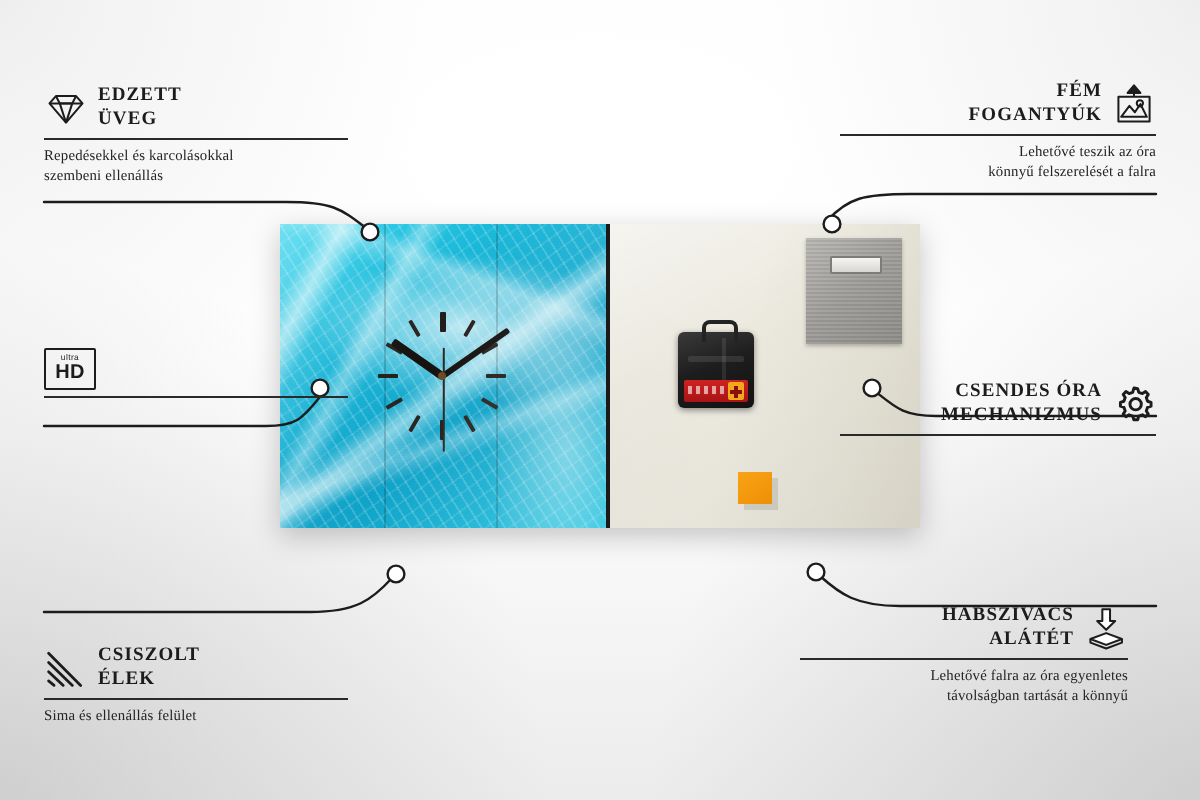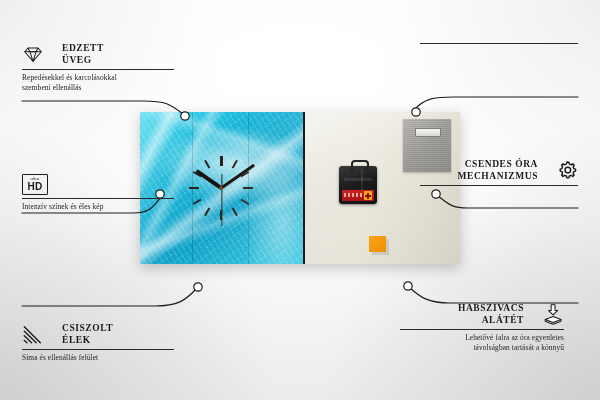--- a/index.html
+++ b/index.html
@@ -271,21 +271,21 @@
 
   
   .callout {
     position: absolute;
     z-index: 6;
     width: 176px;
   }
   .callout .c-head {
     display: flex;
     align-items: center;
-    gap: 18px;
+    gap: 5px;
   }
   .callout.left .c-head { justify-content: flex-start; }
   .callout.right .c-head { justify-content: flex-end; }
   .c-title {
     font-family: "Liberation Serif", serif;
     font-size: 9.5px;
     font-weight: 700;
     letter-spacing: .55px;
     color: #1c1c1c;
     line-height: 12px;
@@ -472,23 +472,20 @@
   </div>
 
   <div class="callout left" style="left:22px; top:174px; width:152px;">
     <div class="c-head">
       <span class="hd-badge">
         <span class="hd-ultra">ultra</span>
         <span class="hd-main">HD</span>
       </span>
     </div>
     <div class="c-rule"></div>
-    <div class="c-desc">
-      <span>Intenzív színek és éles kép</span>
-    </div>
   </div>
 
   <div class="callout left" style="left:22px; top:278px; width:152px;margin-top:44px;">
     <div class="c-head">
       <span class="c-icon">
         <svg viewBox="0 0 24 24" fill="none" stroke="#1c1c1c" stroke-width="1.5" stroke-linecap="round">
           <path d="M2.5 4 L20 21.5"></path>
           <path d="M2.5 9 L15.5 21.5"></path>
           <path d="M2.5 14 L10.5 21.5"></path>
           <path d="M2.5 19 L5.5 21.5"></path>
@@ -499,24 +496,43 @@
         <span>ÉLEK</span>
       </span>
     </div>
     <div class="c-rule"></div>
     <div class="c-desc">
       <span>Sima és ellenállás felület</span>
     </div>
   </div>
 
   <div class="callout right" style="right:22px; top:40px; width:158px;">
+    <div class="c-head">
+      <span class="c-title">
+        <span>FÉM</span><br>
+        <span>FOGANTYÚK</span>
+      </span>
+      <span class="c-icon">
+        <svg viewBox="0 0 24 24" fill="none" stroke="#1c1c1c" stroke-width="1.1" stroke-linejoin="round">
+          <path d="M12 1.8 L8.5 6 H15.5 Z" fill="#1c1c1c"></path>
+          <path d="M12 6 V8"></path>
+          <rect x="3.5" y="8" width="17" height="13.5"></rect>
+          <path d="M5 19 L9.5 13 L12.5 16.5 L15.5 12 L19 19 Z"></path>
+          <circle cx="15.2" cy="11.6" r="1.7"></circle>
+        </svg>
+      </span>
+    </div>
     <div class="c-rule"></div>
-  </div>
-
-  <div class="callout right" style="right:22px; top:158px; width:158px;">
+    <div class="c-desc">
+      <span>Lehetővé teszik az óra</span><br>
+      <span>könnyű felszerelését a falra</span>
+    </div>
+  </div>
+
+  <div class="callout right" style="right:22px; top:190px; width:158px;">
     <div class="c-head">
       <span class="c-title">
         <span>CSENDES ÓRA</span><br>
         <span>MECHANIZMUS</span>
       </span>
       <span class="c-icon">
         <svg viewBox="0 0 24 24" fill="none" stroke="#1c1c1c" stroke-width="1.6" stroke-linejoin="round" stroke-linecap="round">
           <path d="M12 3.2 L14 3.6 L14.6 5.6 L16.6 6.3 L18.3 5.2 L19.8 6.8 L18.7 8.5 L19.4 10.5 L21.3 11.1 L21.3 13.2 L19.4 13.8 L18.7 15.8 L19.8 17.5 L18.3 19 L16.6 17.9 L14.6 18.6 L14 20.6 L11.9 20.6 L11.3 18.6 L9.3 17.9 L7.6 19 L6.1 17.5 L7.2 15.8 L6.5 13.8 L4.6 13.2 L4.6 11.1 L6.5 10.5 L7.2 8.5 L6.1 6.8 L7.6 5.2 L9.3 6.3 L11.3 5.6 Z"></path>
           <circle cx="12.9" cy="12.1" r="3.1"></circle>
         </svg>

